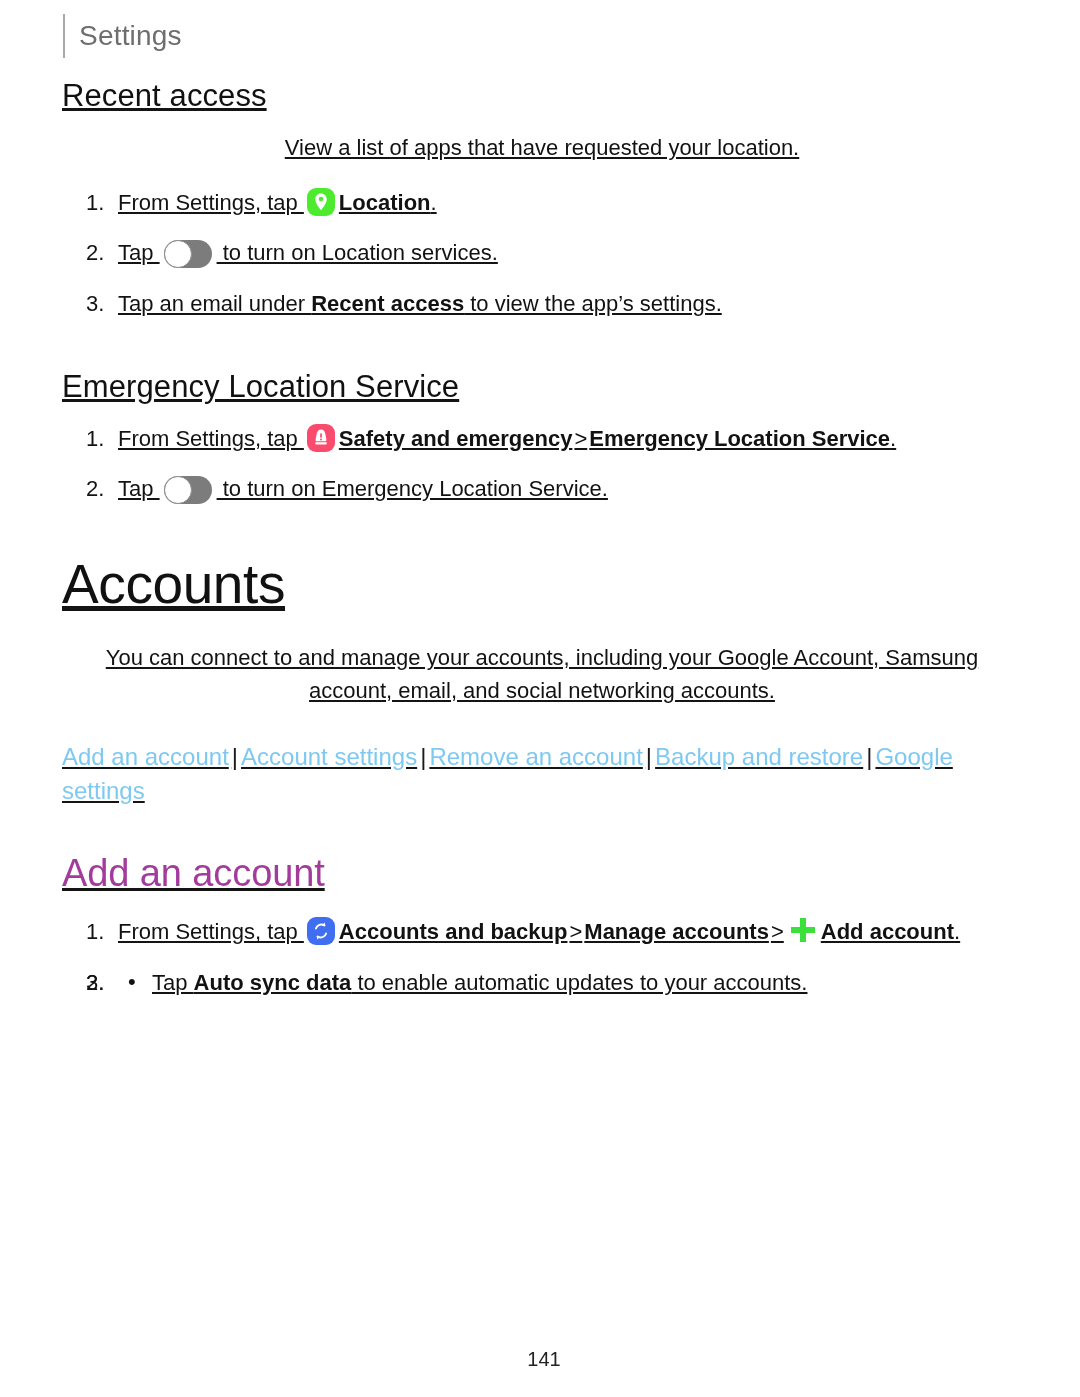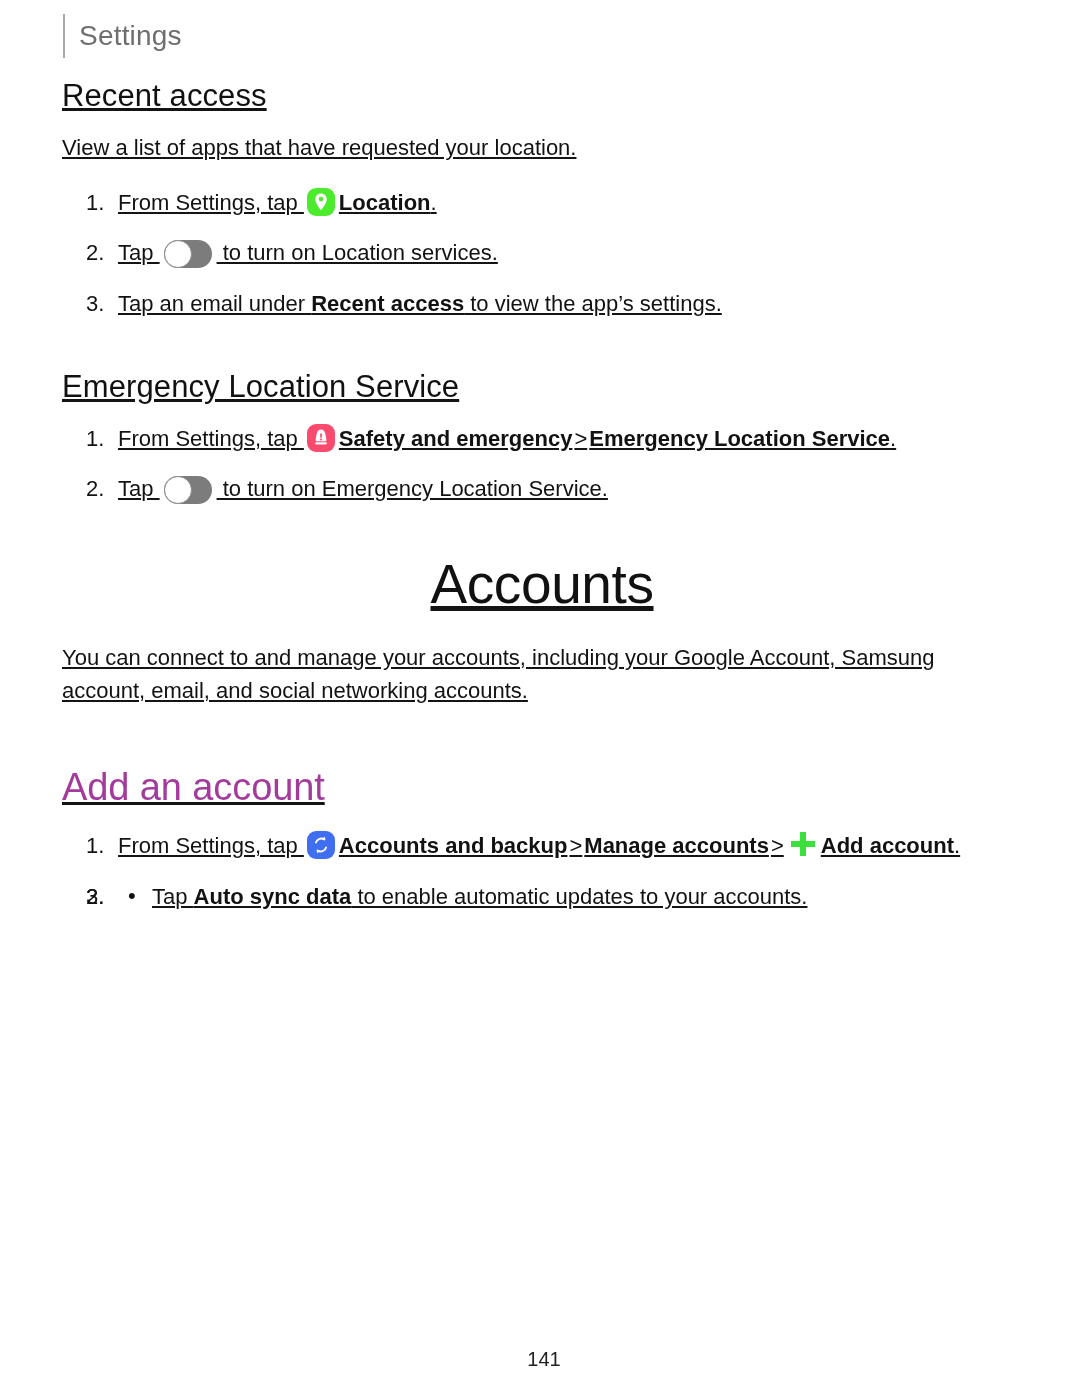--- a/index.html
+++ b/index.html
@@ -56,36 +56,36 @@
     letter-spacing: .1px;
     line-height: 1.18;
   }
   h1.chapter {
     font-size: 55px;
     font-weight: 400;
     color: #111;
     margin: 0 0 26px 0;
     letter-spacing: -.4px;
     line-height: 1.1;
-    text-align: center;
   }
   h2.section {
     font-size: 38px;
     font-weight: 400;
     color: #a33b9c;
     margin: 0 0 20px 0;
     letter-spacing: -.1px;
     line-height: 1.15;
   }
   p.body {
     font-size: 22px;
     font-weight: 400;
     line-height: 1.52;
     margin: 0 0 22px 0;
     color: #121212;
+    text-align: center;
   }
 
   .spacer-lg { height: 42px; }
   .spacer-md { height: 26px; }
   .spacer-sm { height: 10px; }
 
   
   ol.steps {
     list-style: none;
     margin: 0 0 6px 0;
@@ -258,20 +258,23 @@
     </li>
   </ol>
 
   <div class="spacer-lg"></div>
 
   <h1 class="chapter">Accounts</h1>
   <p class="body">You can connect to and manage your accounts, including your Google Account, Samsung account, email, and social networking accounts.</p>
 
   <div class="spacer-sm"></div>
 
+  <div class="linkbar">
+    <a href="#">Add an account</a><span class="sep">|</span><a href="#">Account settings</a><span class="sep">|</span><a href="#">Remove an account</a><span class="sep">|</span><a href="#">Backup and restore</a><span class="sep">|</span><a href="#">Google settings</a>
+  </div>
 
   <div class="spacer-md"></div>
 
   <h2 class="section">Add an account</h2>
 
   <ol class="steps">
     <li>
       <span class="num">1.</span><span>From Settings, tap </span><span class="icn icn-accounts">
         <svg viewBox="0 0 28 28" xmlns="http://www.w3.org/2000/svg" aria-hidden="true">
           <path d="M8.9 11.6a5.6 5.6 0 0 1 8.6-3.1" fill="none" stroke="#ffffff" stroke-width="1.9" stroke-linecap="round"></path>

